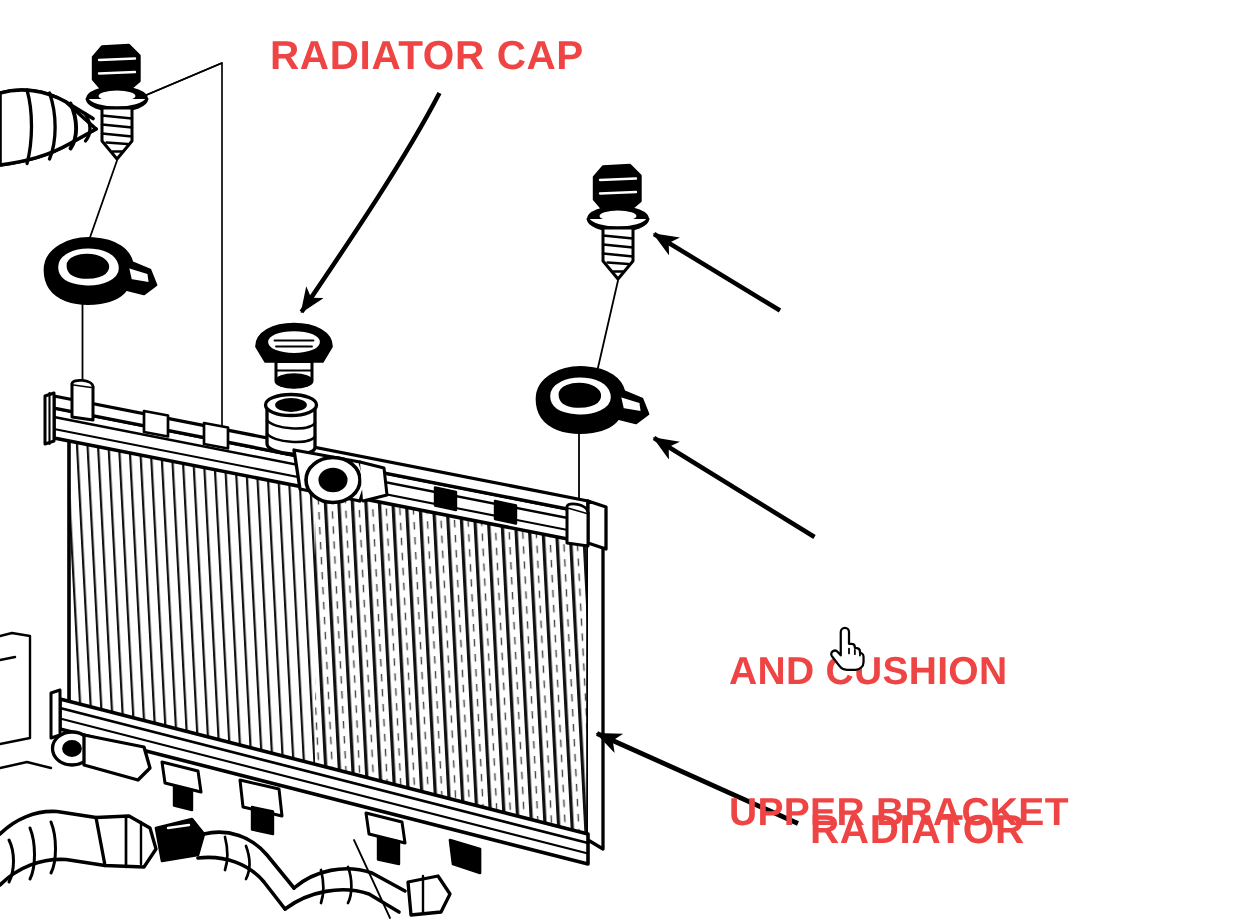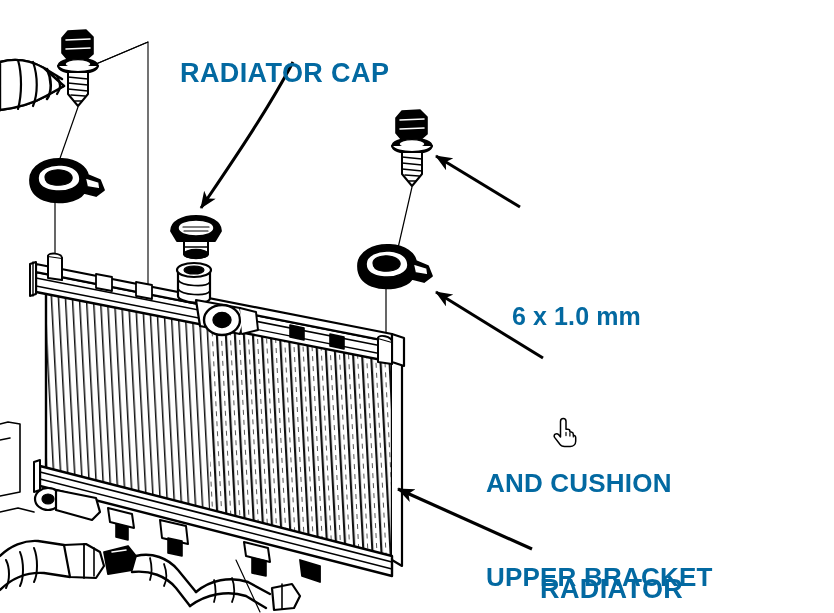--- a/index.html
+++ b/index.html
@@ -22,25 +22,24 @@
     position: absolute;
     left: 0;
     top: 0;
     width: 834px;
     height: 613px;
   }
   .callout {
     position: absolute;
     font-family: "Liberation Sans", sans-serif;
     font-weight: bold;
-    color: #0369a1;
+    color: #ef4444;
     letter-spacing: 0.2px;
     white-space: pre;
     line-height: 1.18;
-    margin-top: 36px;
   }
   #label-radiator-cap {
     left: 180px;
     top: 22px;
     font-size: 27px;
     letter-spacing: 0.4px;
   }
   #label-torque-spec {
     left: 512px;
     top: 203px;
@@ -314,21 +313,20 @@
       <path d="M293,62 C268,110 228,168 201,208" stroke-width="3" marker-end="url(#ahbig)"></path>
       <path d="M520,207 L436,156" stroke-width="3" marker-end="url(#ahbig)"></path>
       <path d="M543,358 L436,292" stroke-width="3" marker-end="url(#ahbig)"></path>
       <path d="M532,549 L398,489" stroke-width="3.2" marker-end="url(#ahbig)"></path>
     </g>
   </svg>
 
   <div class="callout" id="label-radiator-cap">RADIATOR CAP</div>
 
   <div class="callout" id="label-torque-spec">
-    <div>6 x 1.0 mm</div>
   </div>
 
   <div class="callout" id="label-upper-bracket">
     <div>AND CUSHION</div>
     <div>UPPER BRACKET</div>
   </div>
 
   <div class="callout" id="label-radiator">RADIATOR</div>
 
   <svg id="cursor-pointer" viewBox="0 0 26 32">

